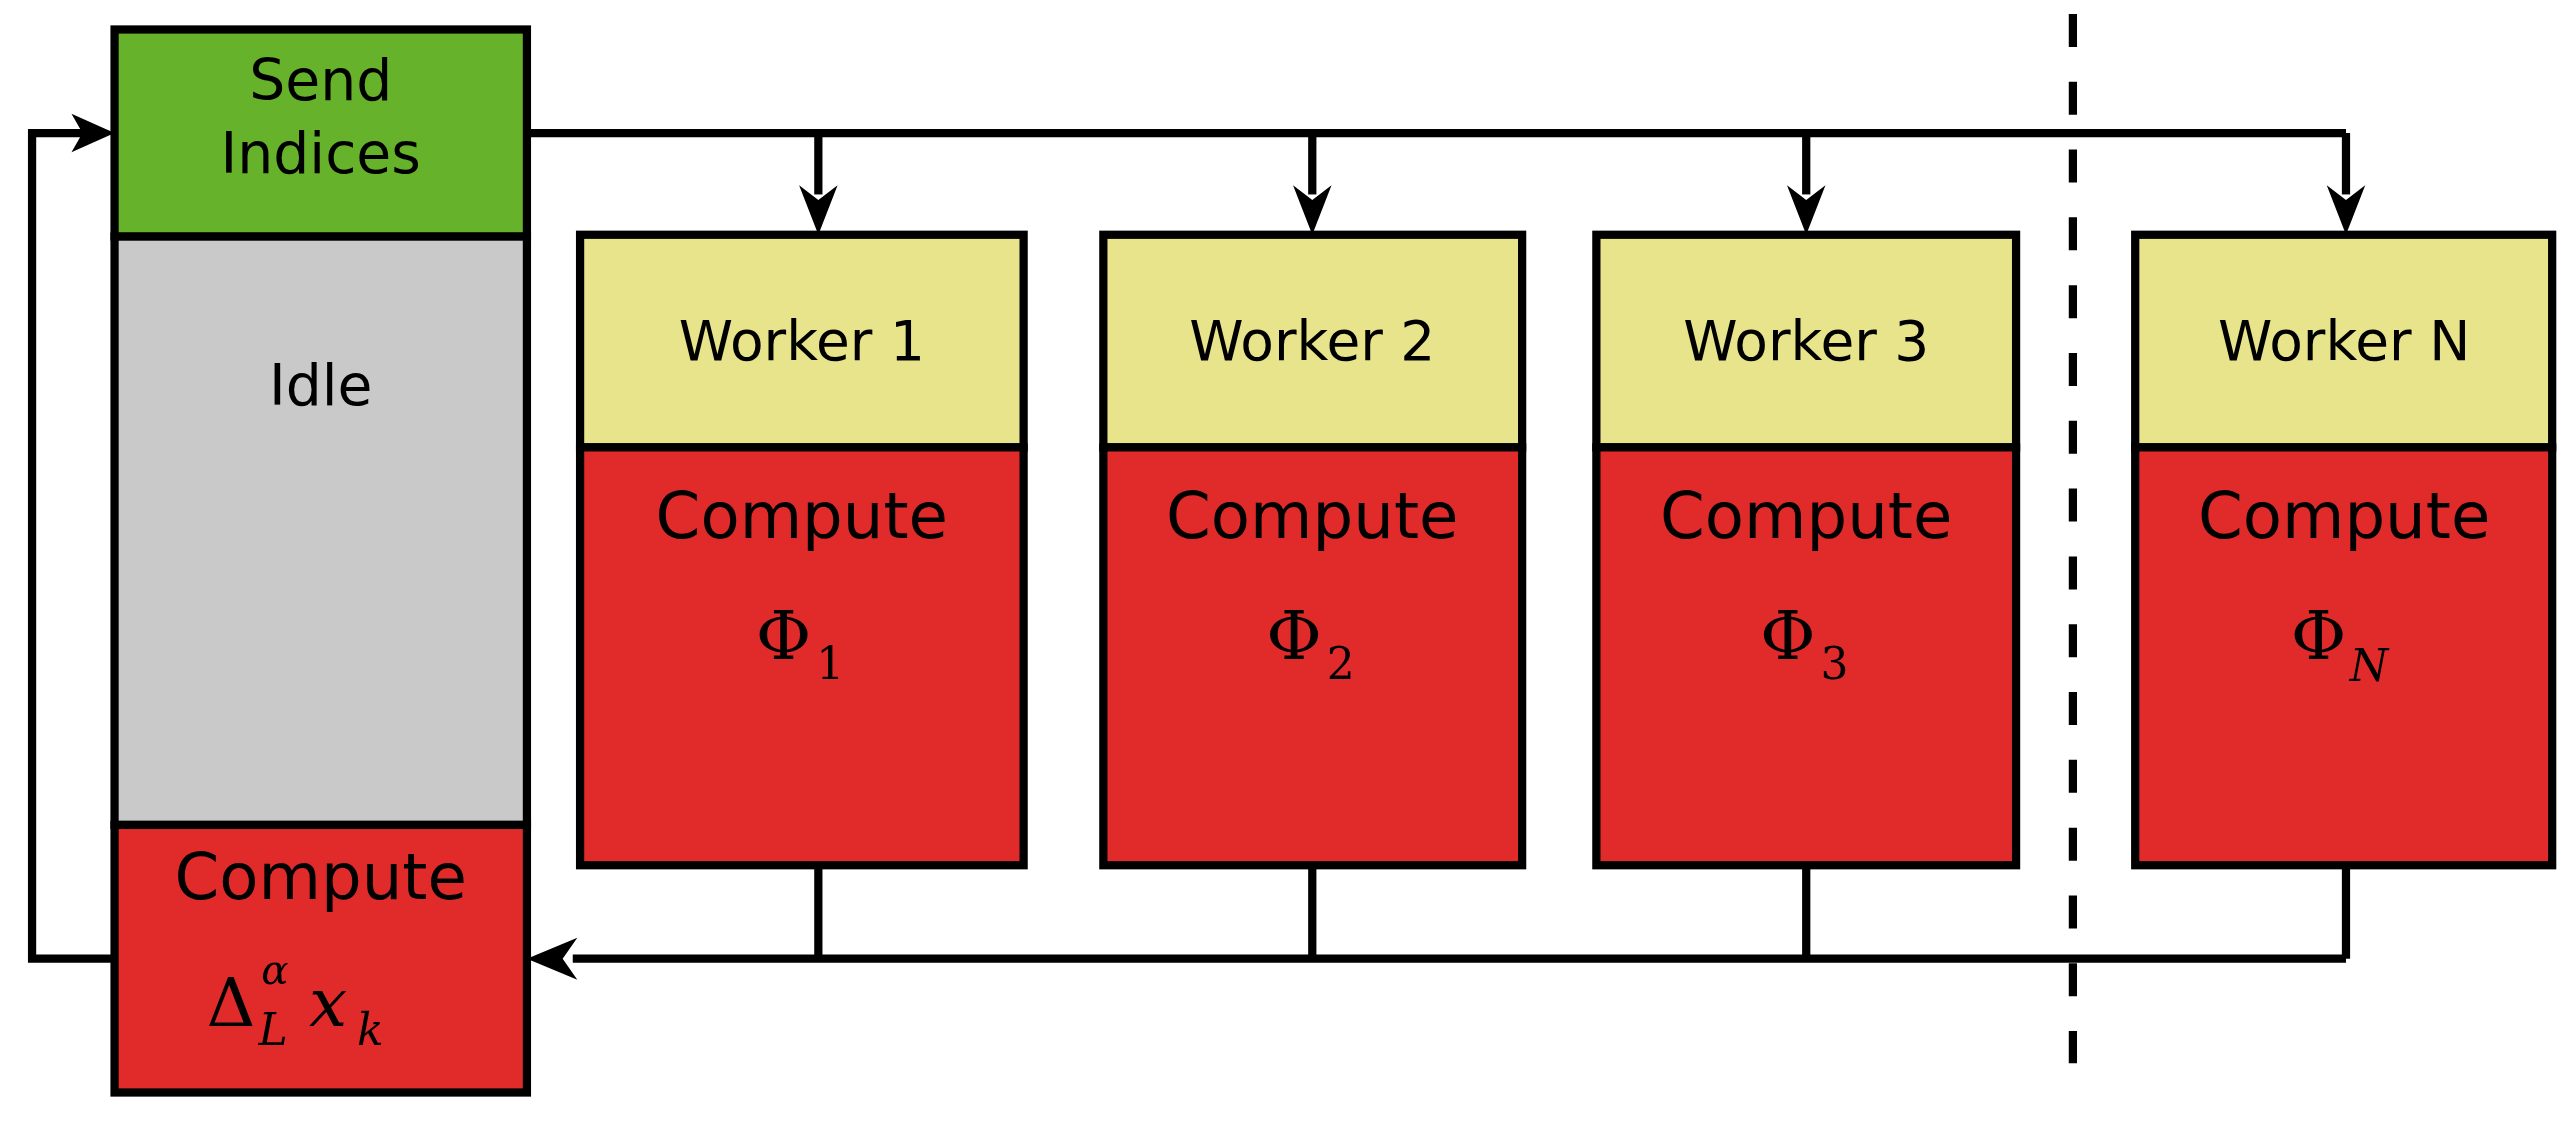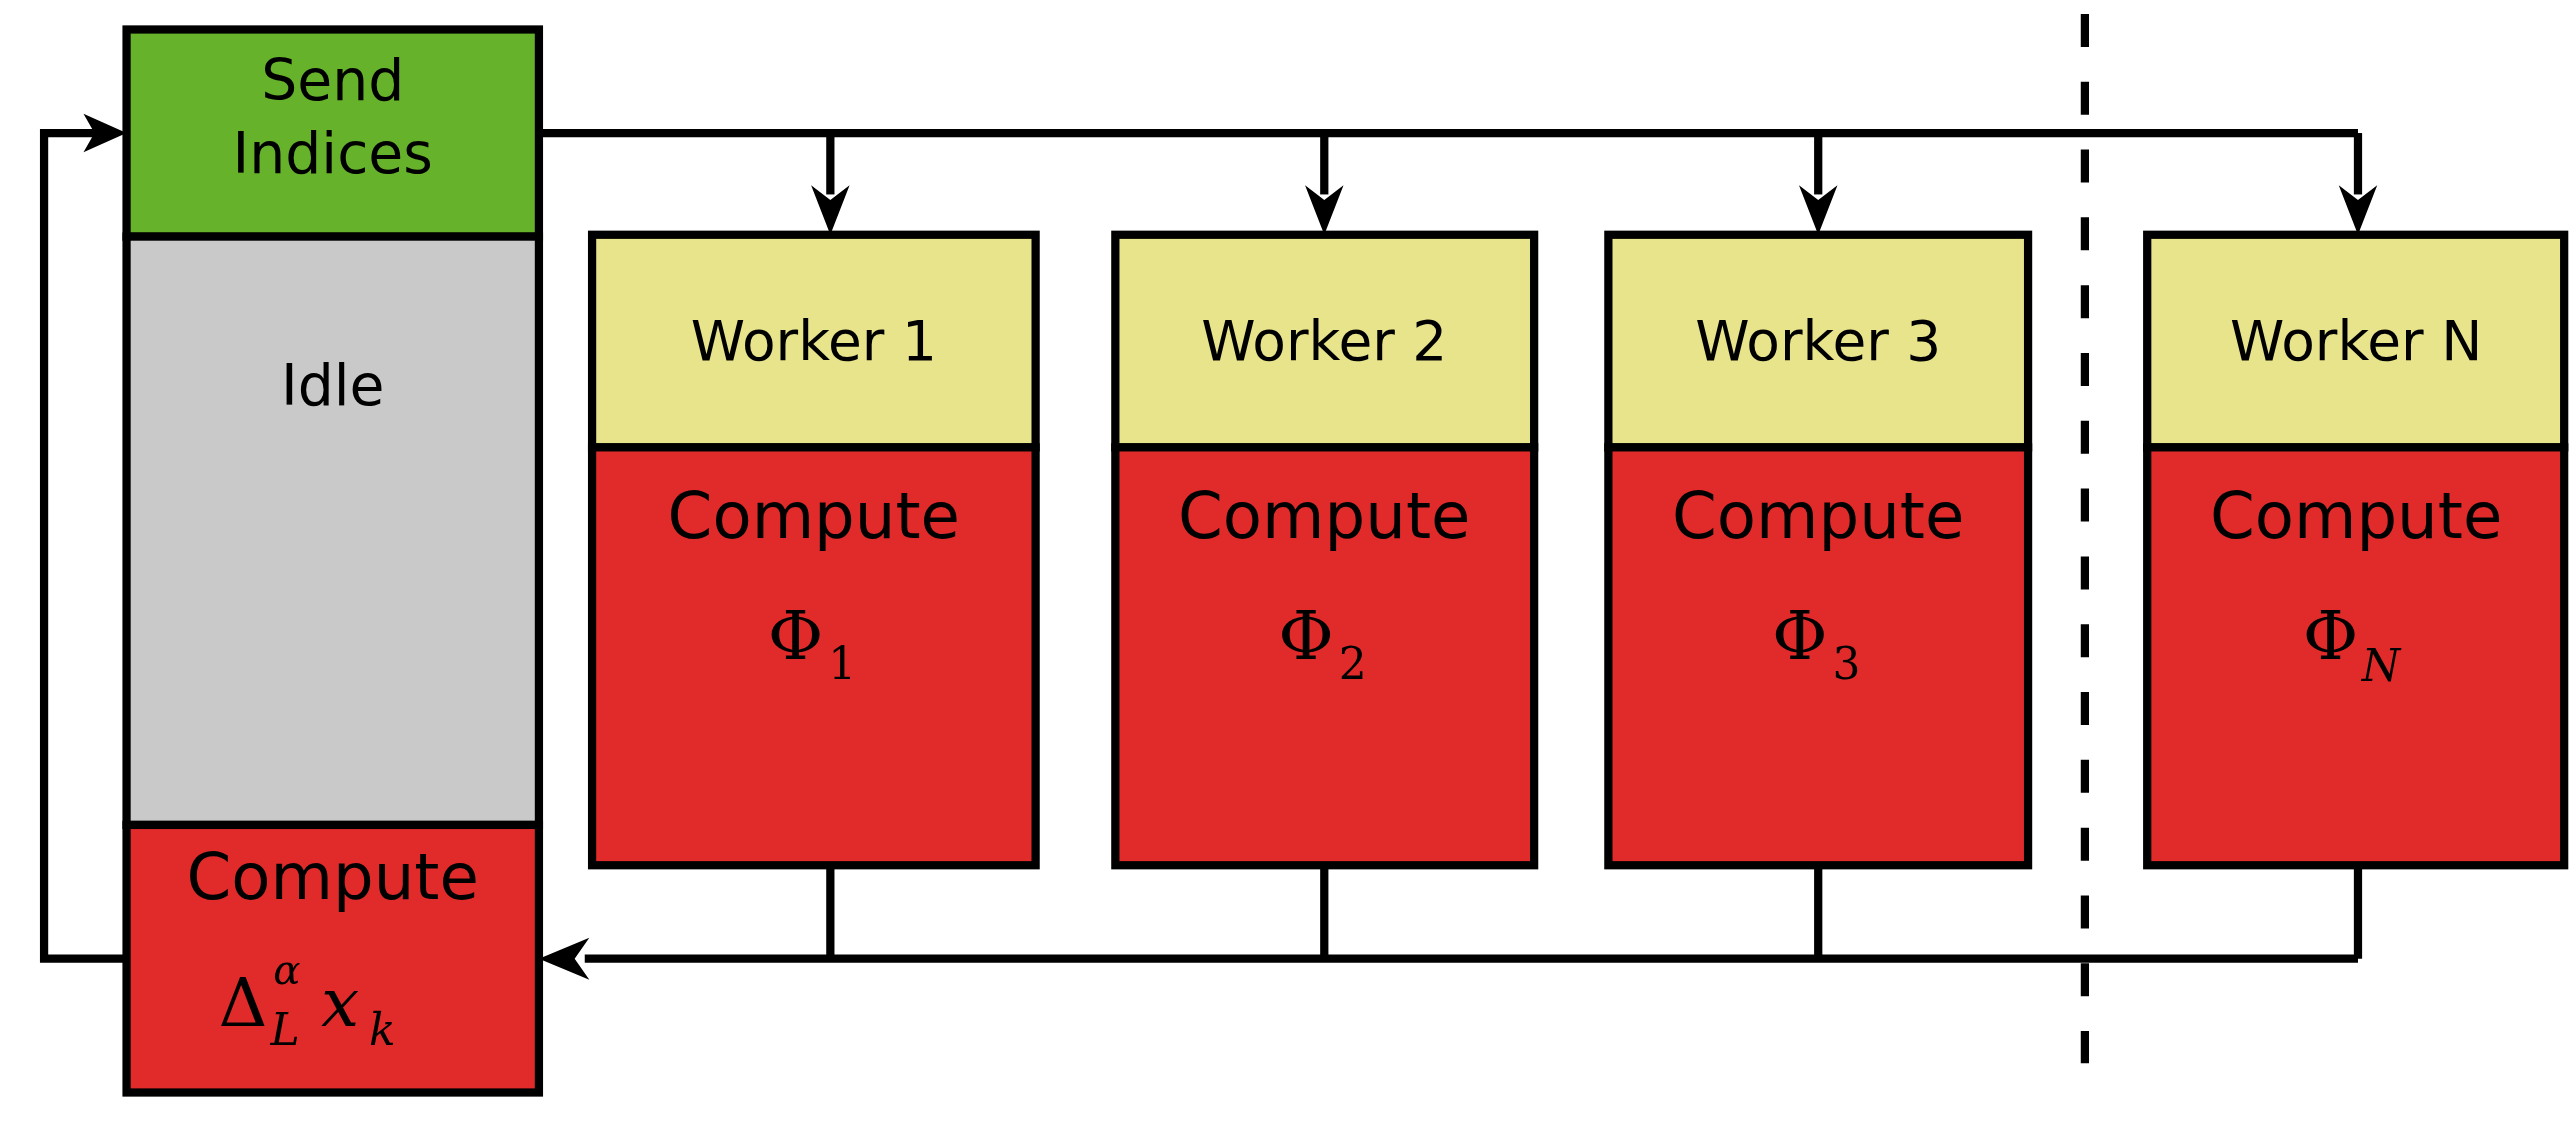--- a/index.html
+++ b/index.html
@@ -10,21 +10,20 @@
   body {
     width: 2576px;
     height: 1122px;
     font-family: "DejaVu Sans", sans-serif;
     overflow: hidden;
   }
   #diagram-root {
     position: relative;
     width: 2212px;
     height: 1122px;
-    padding-left: 12px;
   }
   svg#flow {
     display: block;
     width: 2576px;
     height: 1122px;
   }
   .blk-border {
     stroke: #000000;
     stroke-width: 9;
   }

